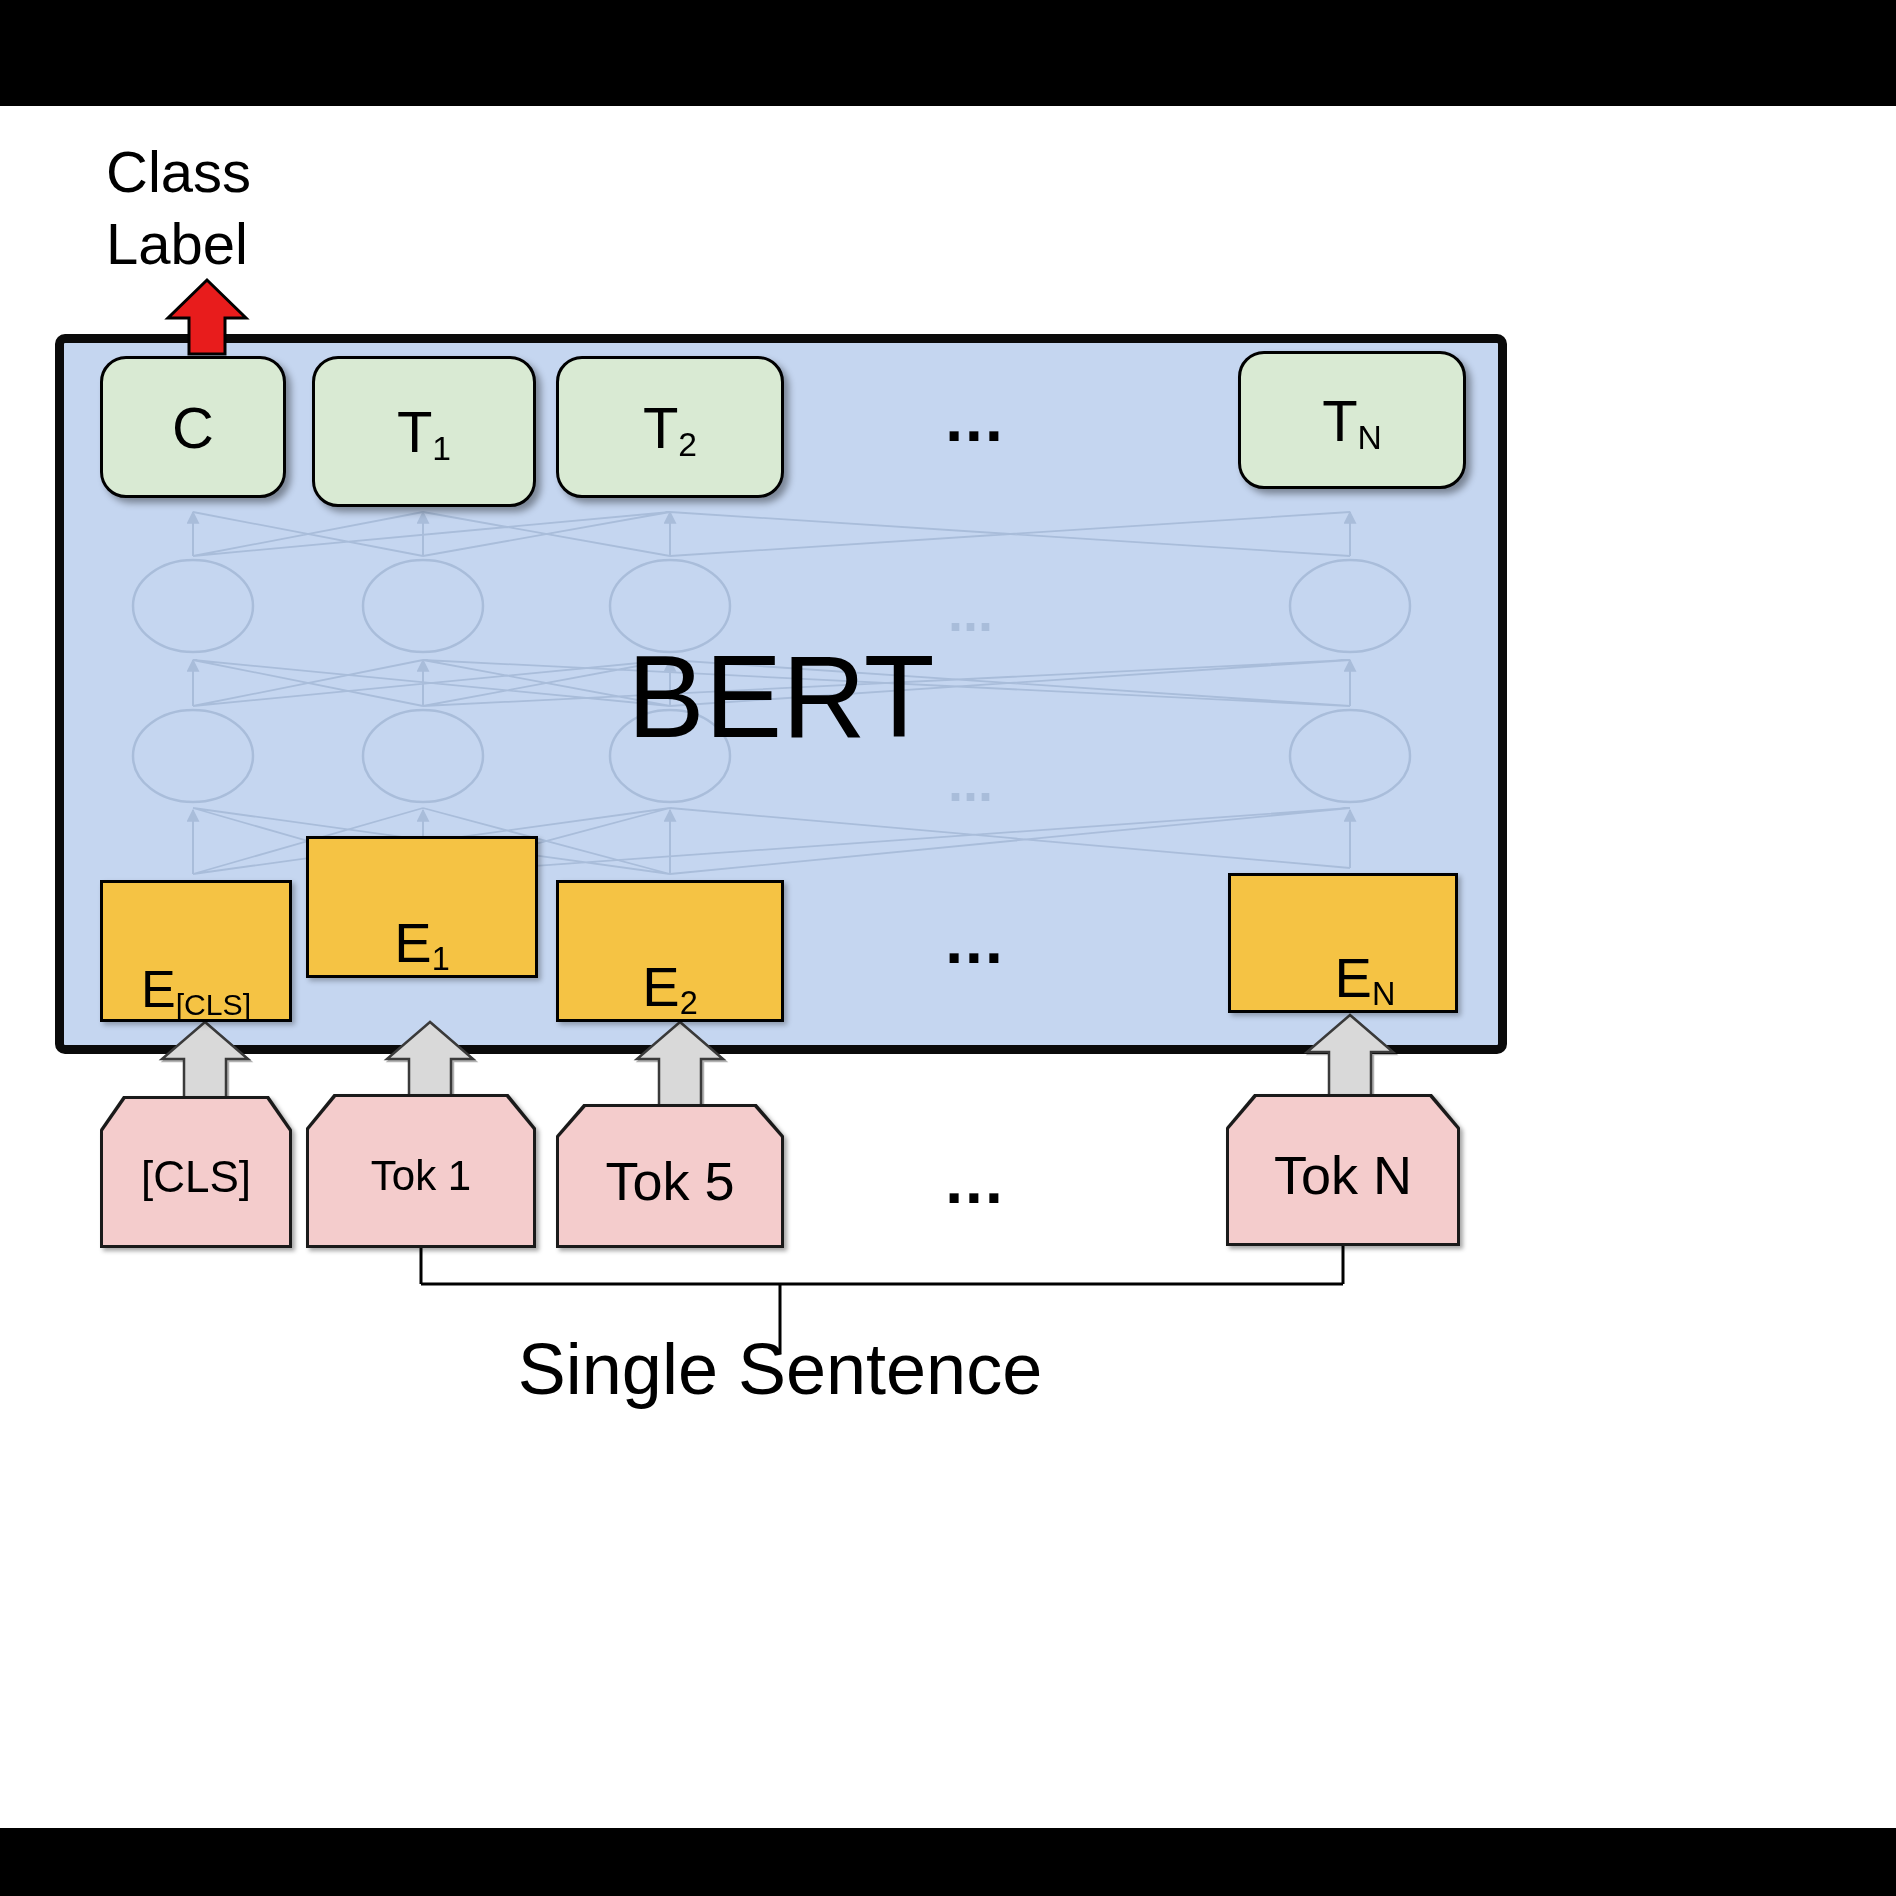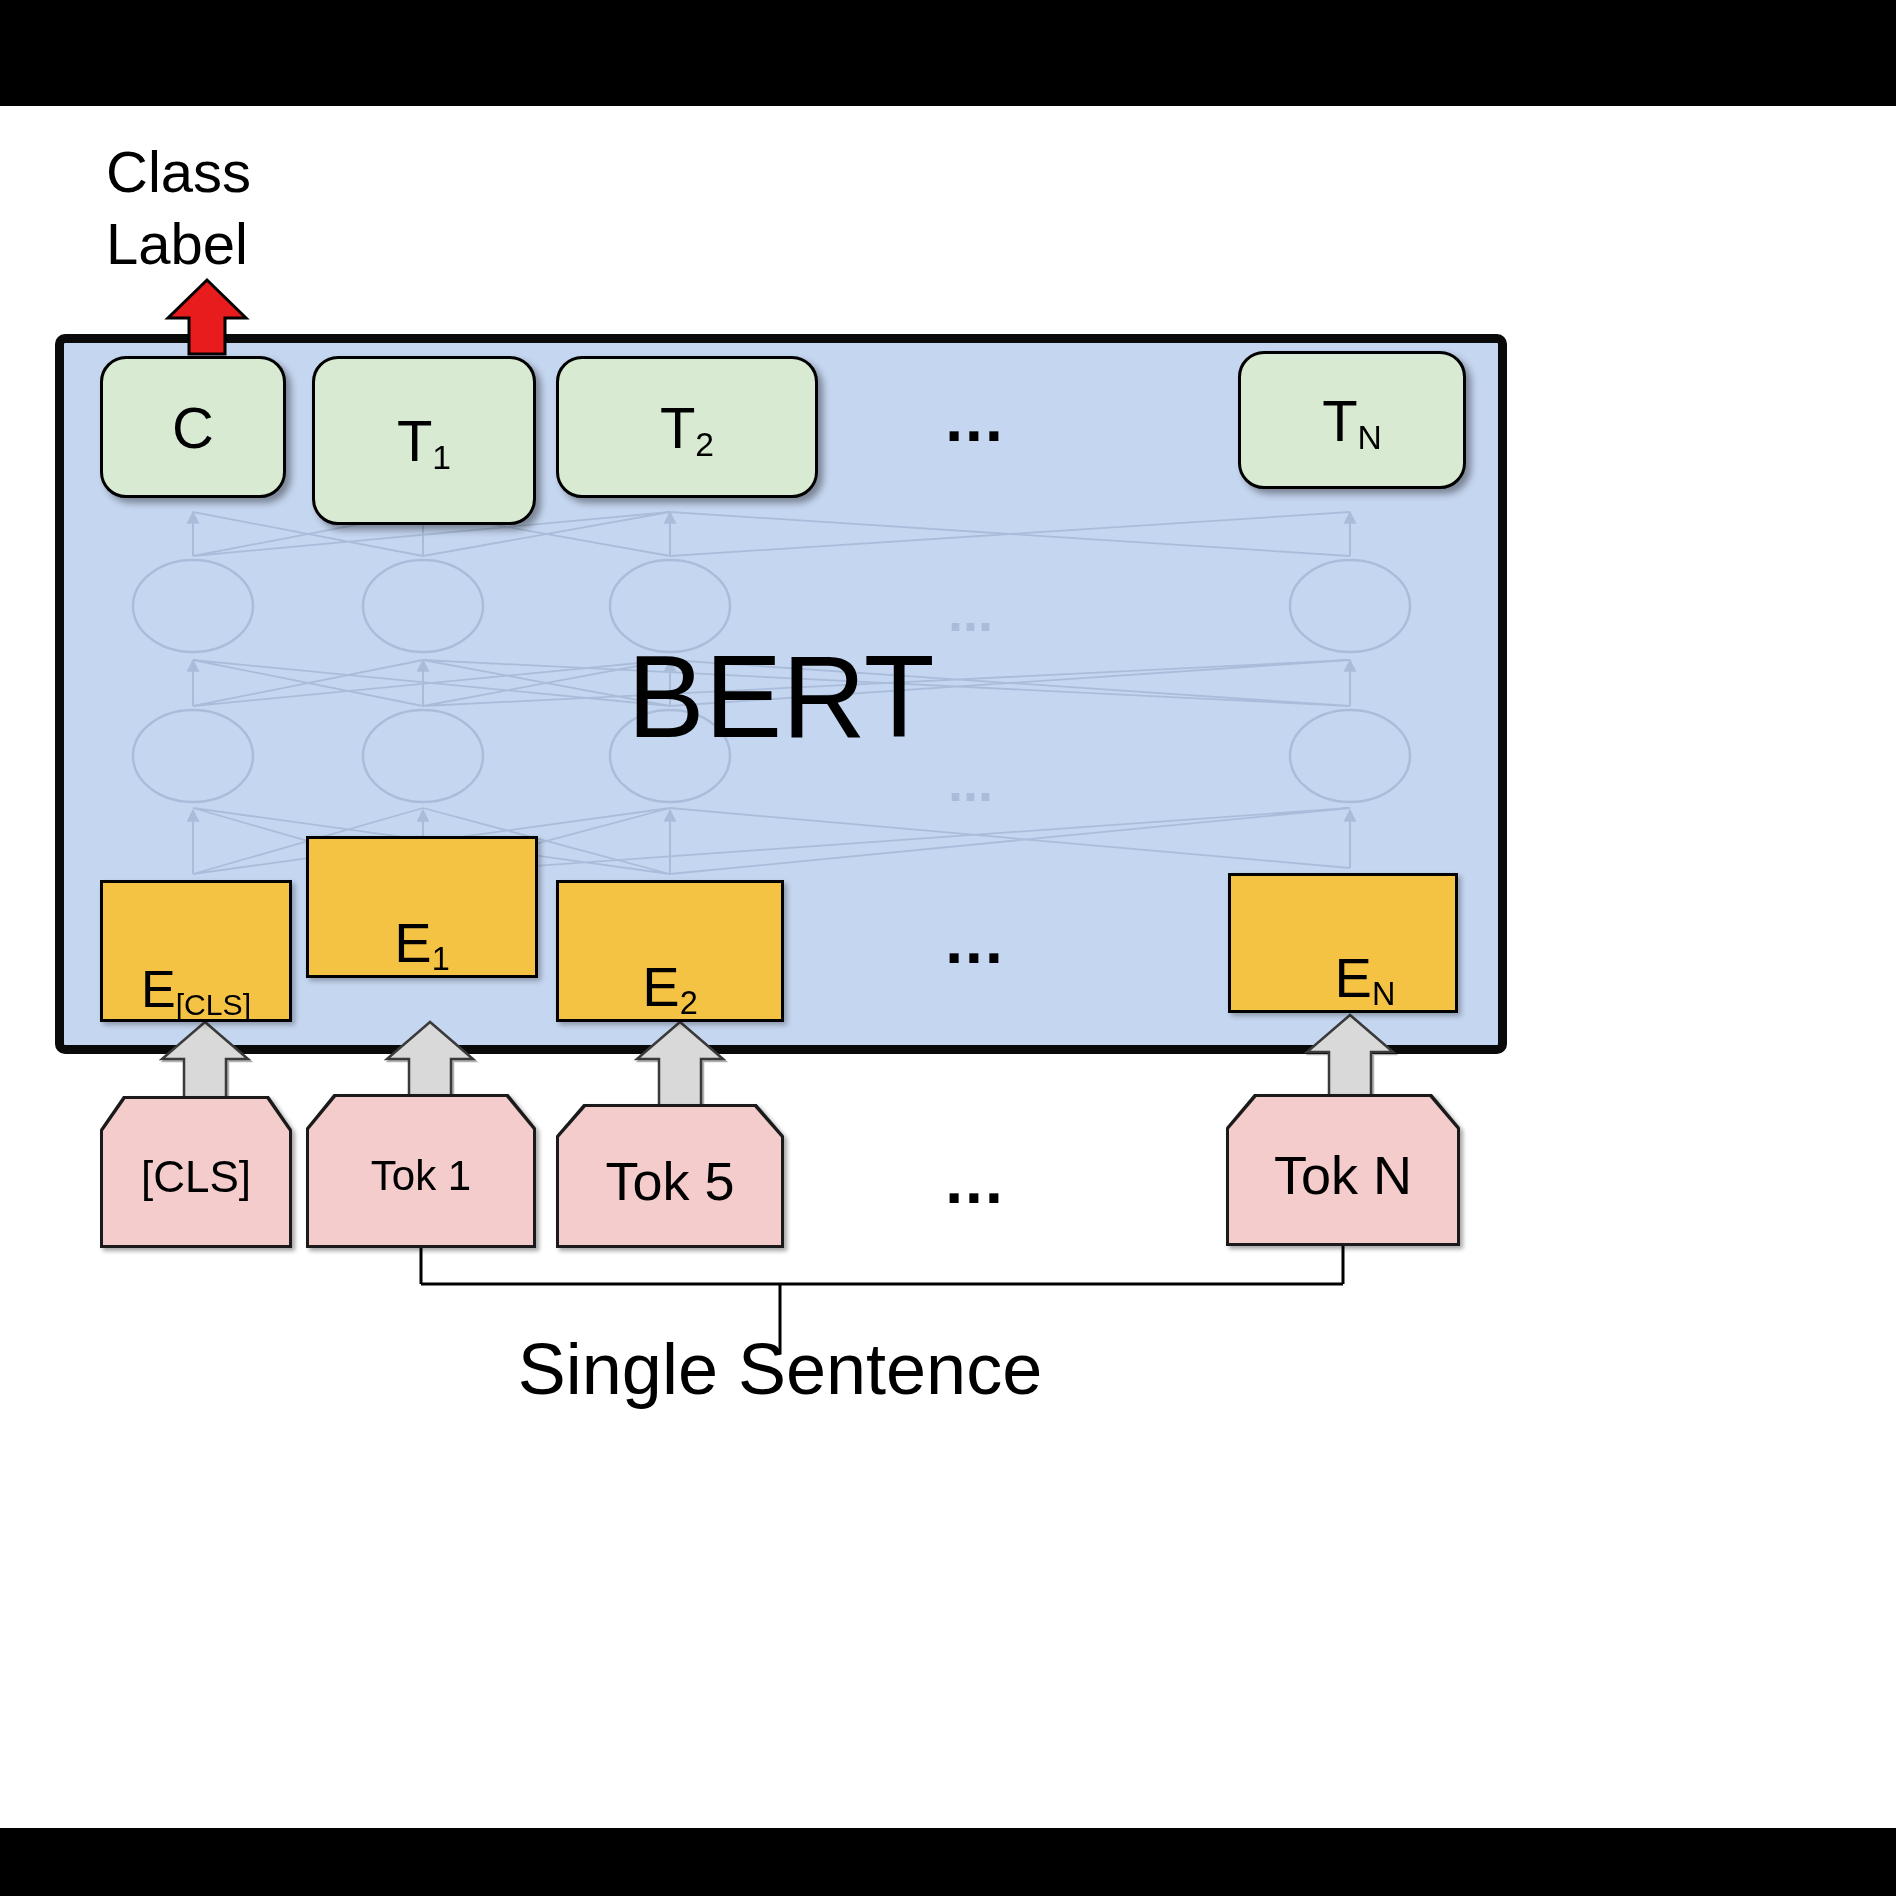--- a/index.html
+++ b/index.html
@@ -156,24 +156,24 @@
     <polygon class="gray-arrow" points="205,1006 162,1043 184,1043 184,1092 226,1092 226,1043 248,1043"></polygon>
     <polygon class="gray-arrow" points="430,1006 387,1043 409,1043 409,1092 451,1092 451,1043 473,1043"></polygon>
     <polygon class="gray-arrow" points="680,1006 637,1043 659,1043 659,1092 701,1092 701,1043 723,1043"></polygon>
     <polygon class="gray-arrow" points="1350,999 1307,1036 1329,1036 1329,1086 1371,1086 1371,1036 1393,1036"></polygon>
     <path class="bracket" d="M421,1232 L421,1268 M1343,1230 L1343,1268 M421,1268 L1343,1268 M780,1268 L780,1338"></path>
   </svg>
 
   <div class="out-box" style="left:100px; top:340px; width:186px; height:142px;">
     <span class="lbl"><span>C</span><sub></sub></span>
   </div>
-  <div class="out-box" style="left:312px; top:340px; width:224px; height:169px;">
+  <div class="out-box" style="left:312px; top:340px; width:224px; height:151px;">
     <span class="lbl"><span>T</span><sub>1</sub></span>
   </div>
-  <div class="out-box" style="left:556px; top:340px; width:262px; height:142px;">
+  <div class="out-box" style="left:556px; top:340px; width:228px; height:142px;">
     <span class="lbl"><span>T</span><sub>2</sub></span>
   </div>
   <div class="out-box" style="left:1238px; top:335px; width:228px; height:138px;">
     <span class="lbl"><span>T</span><sub>N</sub></span>
   </div>
   <div class="dots" style="left:905px; top:366px;">...</div>
 
   <div class="emb-box" style="left:100px; top:864px; width:192px; height:142px; font-size:52px;">
     <span class="lbl"><span>E</span><sub>[CLS]</sub></span>
   </div>

